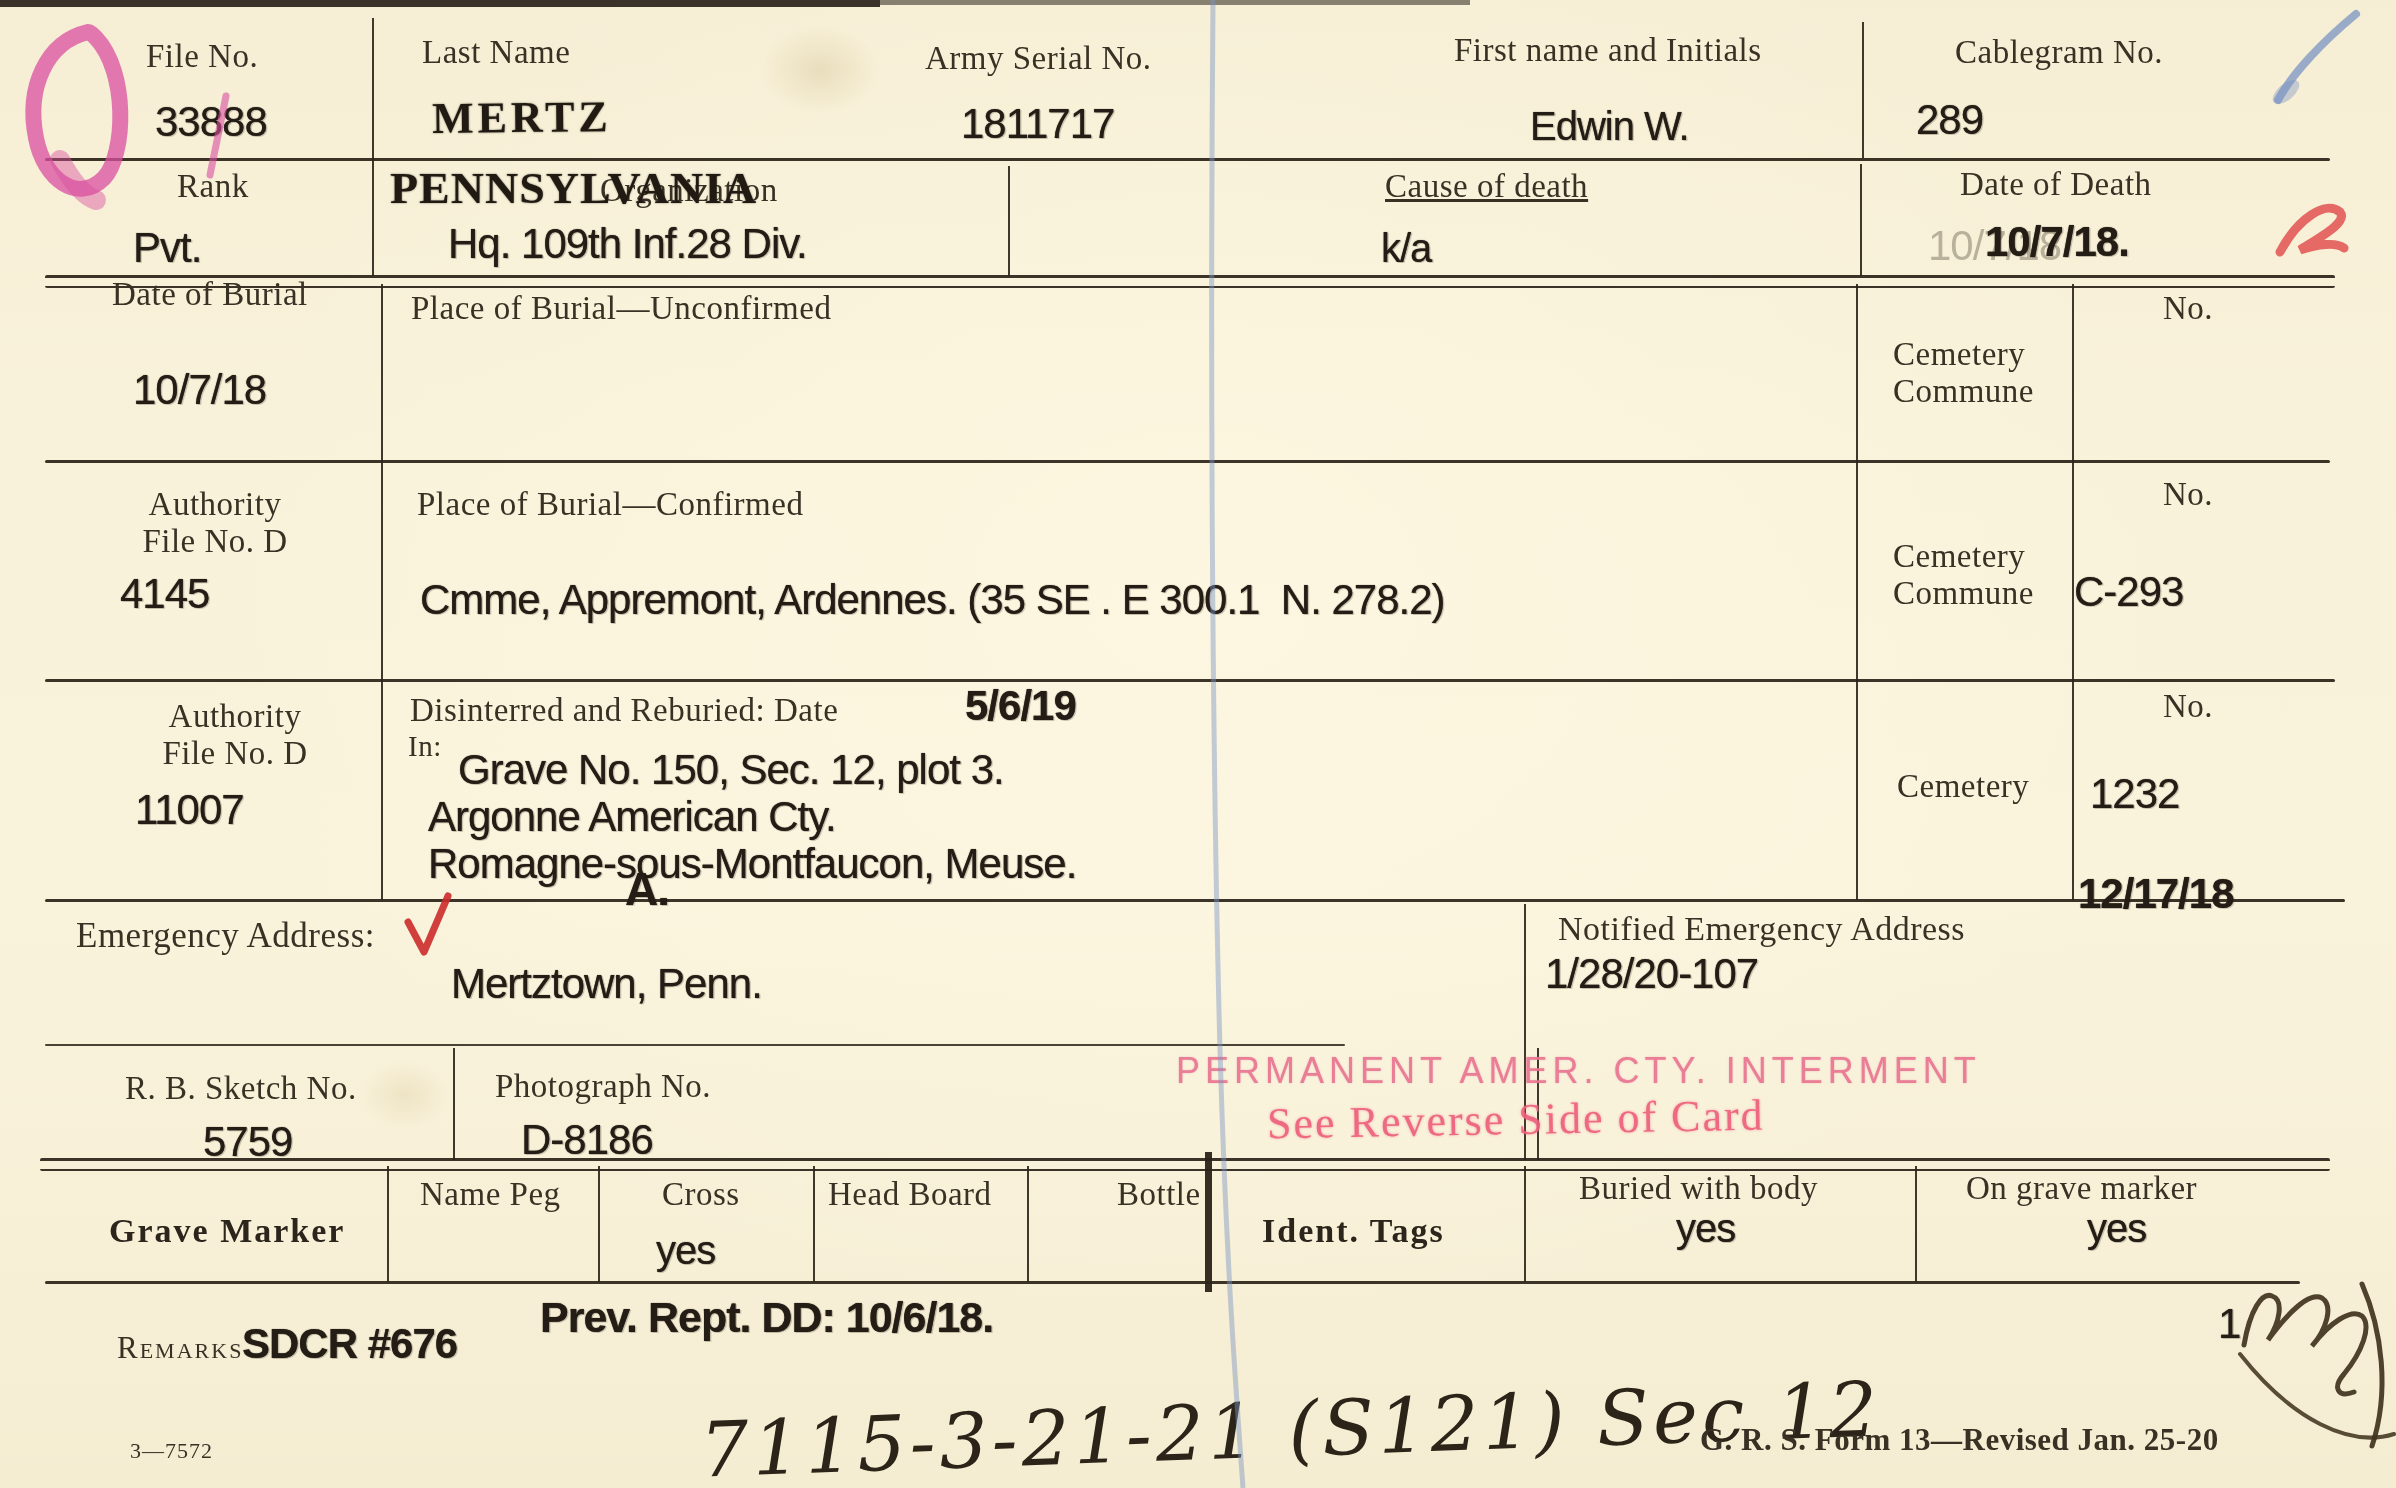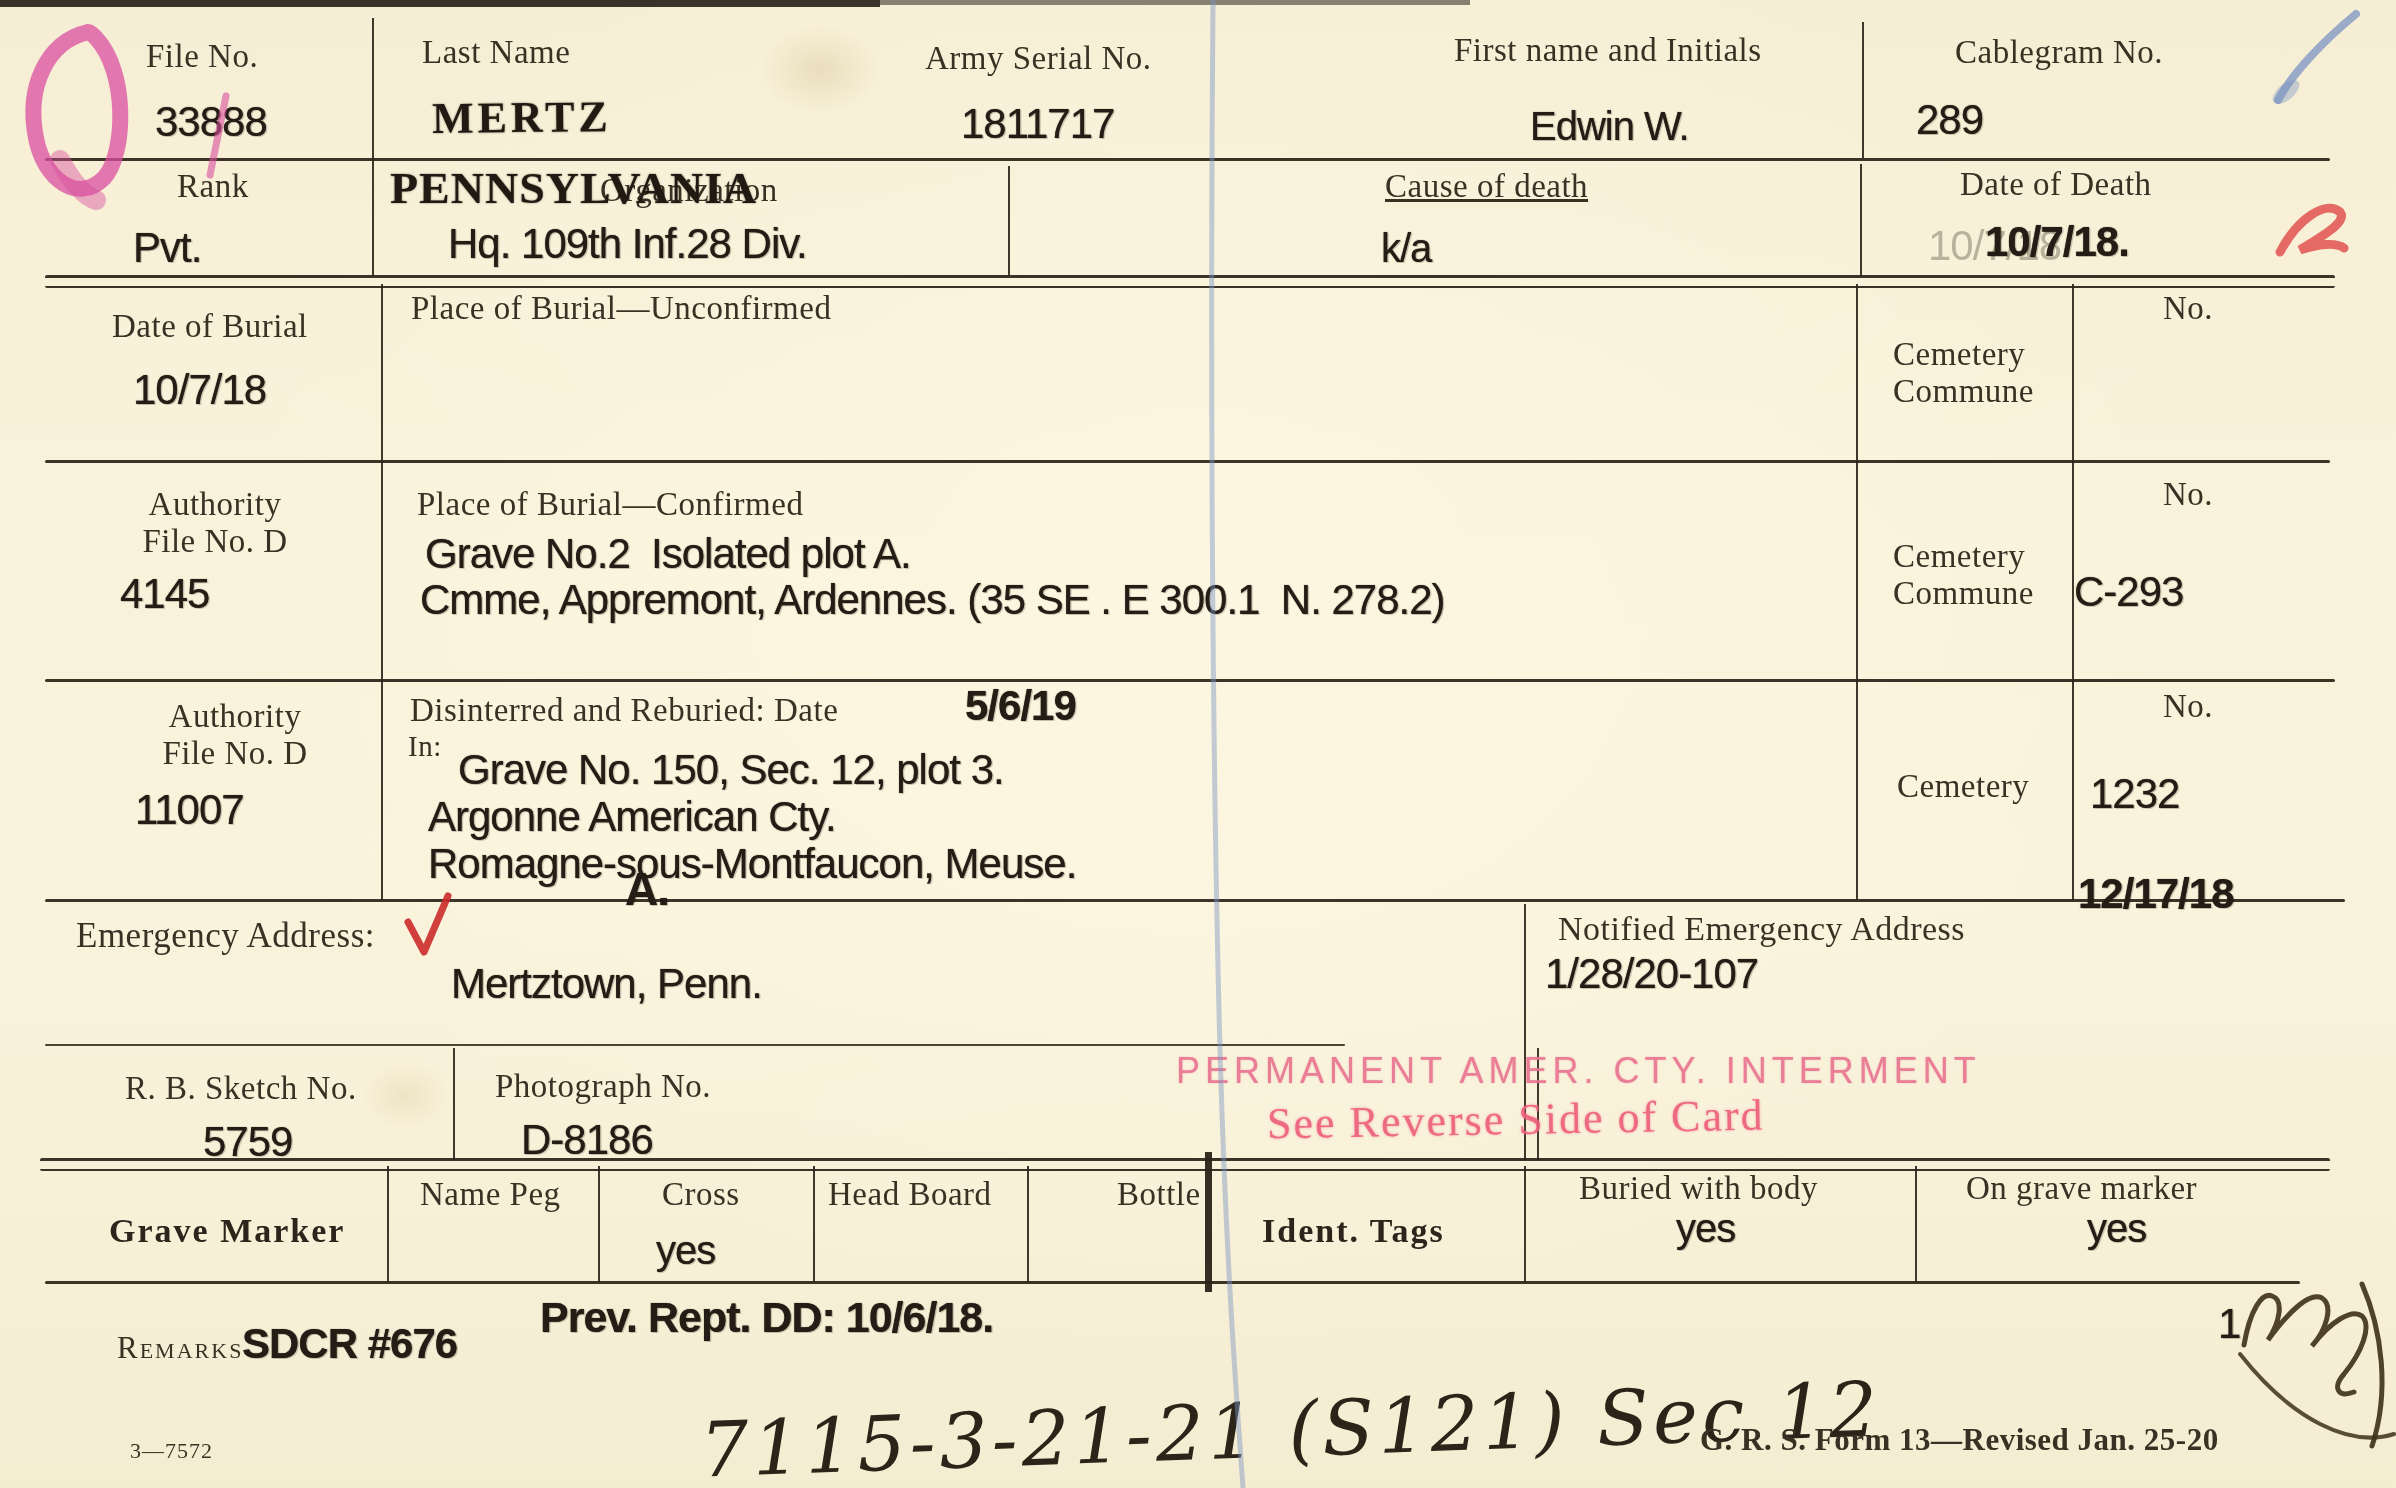--- a/index.html
+++ b/index.html
@@ -89,32 +89,31 @@
   <div class="typed" style="left:133px;top:224px;">Pvt.</div>
   <div class="lbl" style="left:600px;top:172px;">Organization</div>
   <div class="stampcap" style="left:390px;top:162px;font-size:46px;letter-spacing:1px;transform:scaleY(.96);">PENNSYLVANIA</div>
   <div class="typed" style="left:448px;top:220px;">Hq. 109th Inf.28 Div.</div>
   <div class="lbl" style="left:1385px;top:168px;text-decoration:underline;">Cause of death</div>
   <div class="typed md" style="left:1381px;top:226px;">k/a</div>
   <div class="lbl" style="left:1960px;top:166px;">Date of Death</div>
   <div class="typed ghost" style="left:1928px;top:222px;">10/7/18</div>
   <div class="typed b" style="left:1985px;top:218px;">10/7/18.</div>
 
-  <div class="lbl" style="left:112px;top:308px;">Date of Burial</div>
+  <div class="lbl" style="left:112px;top:276px;">Date of Burial</div>
   <div class="typed" style="left:133px;top:366px;">10/7/18</div>
   <div class="lbl" style="left:411px;top:290px;">Place of Burial—Unconfirmed</div>
   <div class="lbl prelines" style="left:1893px;top:336px;">Cemetery
 Commune</div>
   <div class="lbl" style="left:2163px;top:290px;">No.</div>
 
   <div class="lbl prelines ctr" style="left:110px;top:486px;width:210px;">Authority
 File No. D</div>
   <div class="typed" style="left:120px;top:570px;">4145</div>
   <div class="lbl" style="left:417px;top:486px;">Place of Burial—Confirmed</div>
-  <div class="typed" style="left:425px;top:530px;">Grave No.2  Isolated plot A.</div>
   <div class="typed" style="left:420px;top:576px;">Cmme, Appremont, Ardennes. (35 SE . E 300.1  N. 278.2)</div>
   <div class="lbl prelines" style="left:1893px;top:538px;">Cemetery
 Commune</div>
   <div class="lbl" style="left:2163px;top:476px;">No.</div>
   <div class="typed" style="left:2074px;top:568px;">C-293</div>
 
   <div class="lbl prelines ctr" style="left:130px;top:698px;width:210px;">Authority
 File No. D</div>
   <div class="typed" style="left:135px;top:786px;">11007</div>
   <div class="lbl" style="left:410px;top:692px;">Disinterred and Reburied: Date</div>

